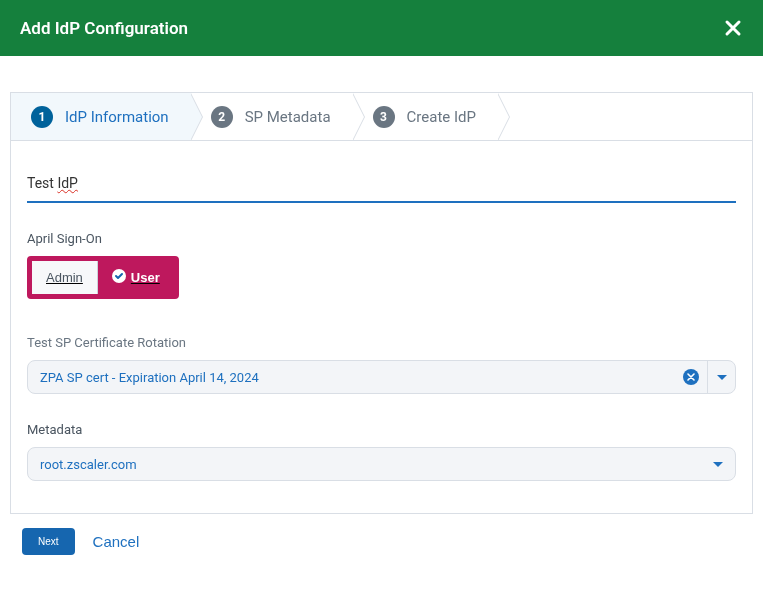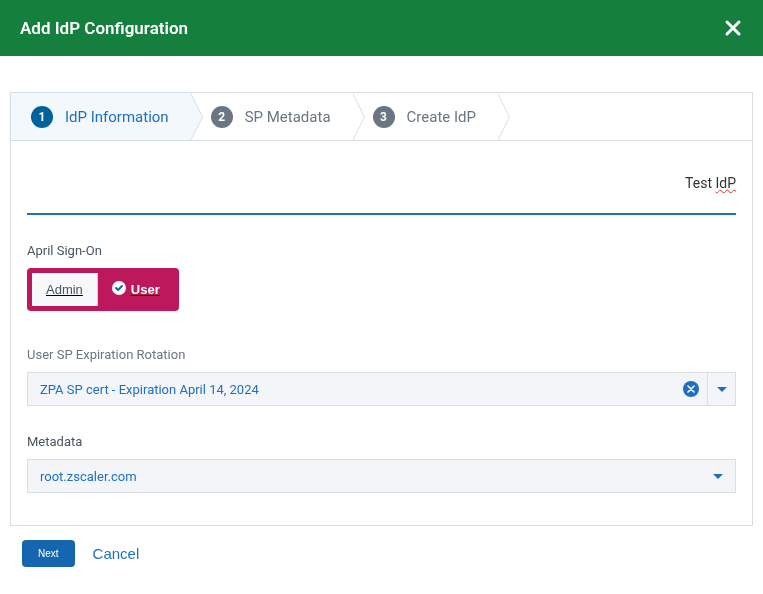--- a/index.html
+++ b/index.html
@@ -109,26 +109,25 @@
     .field-label {
       font-size: 13px;
       color: #4a5560;
       margin-bottom: 10px;
       display: block;
     }
     .text-input {
       width: 100%;
       border: none;
       border-bottom: 2px solid #1e70bf;
-      padding: 6px 0 22px 0;
+      padding: 6px 0 10px 0;
       font-size: 14px;
       color: #333;
       outline: none;
       background: transparent;
-      text-align: right;
     }
     .text-input::placeholder {
       color: #b71c1c;
       text-decoration: underline wavy #b71c1c;
     }
     .input-value {
       font-size: 14px;
       color: #333;
     }
     .red-underline {
@@ -162,21 +161,21 @@
       margin-right: 5px;
     }
     .toggle-option + .toggle-option {
       border-left: 1px solid #ccd2da;
     }
     .select-box {
       display: flex;
       align-items: center;
       justify-content: space-between;
       border: 1px solid #d9dee5;
-      border-radius: 0;
+      border-radius: 8px;
       background: #f3f5f8;
       padding: 0 0 0 12px;
       font-size: 13px;
       color: #1e70bf;
       height: 34px;
       cursor: pointer;
     }
     .select-box.simple {
       padding-right: 12px;
     }
@@ -289,21 +288,21 @@
                 <circle cx="7" cy="7" r="7" fill="#fff"></circle>
                 <path d="M4 7 L6 9 L10 5" stroke="#1666af" stroke-width="2" fill="none" stroke-linecap="round" stroke-linejoin="round"></path>
               </svg>
             </span>
             <span>User</span>
           </button>
         </div>
       </div>
 
       <div class="field-group">
-        <label class="field-label" style="color:#6a7682;">User SP Expiration Rotation</label>
+        <label class="field-label" style="color:#6a7682;">Test SP Certificate Rotation</label>
         <div class="select-box">
           <span>ZPA SP cert - Expiration April 14, 2024</span>
           <div class="select-right">
             <div class="clear-pill">
               <svg width="8" height="8" viewBox="0 0 8 8">
                 <path d="M1 1 L7 7 M7 1 L1 7" stroke="#fff" stroke-width="1.6" stroke-linecap="round"></path>
               </svg>
             </div>
             <div class="dropdown-split">
               <div class="caret"></div>

